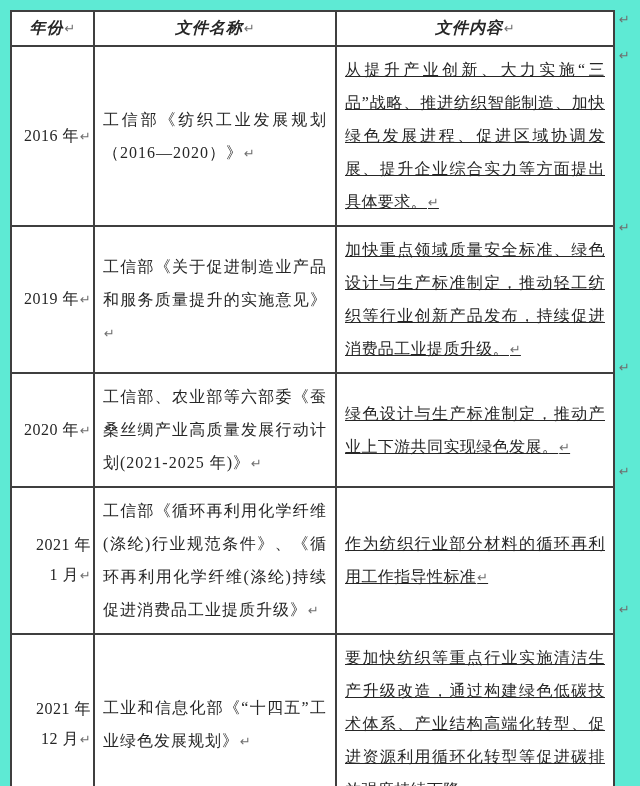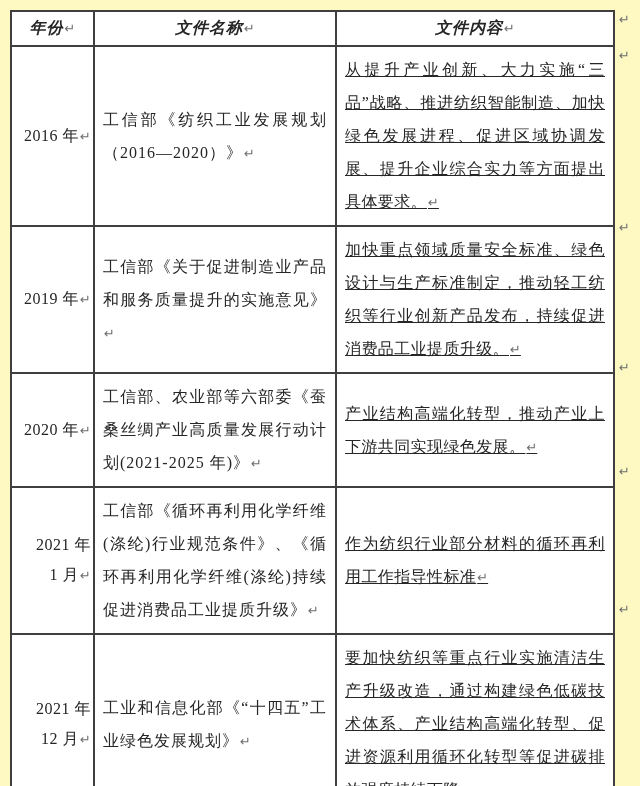--- a/index.html
+++ b/index.html
@@ -5,21 +5,21 @@
   html, body {
     margin: 0;
     padding: 0;
     background: #ffffff;
     font-family: "Liberation Serif", "DejaVu Serif", serif;
   }
   .page {
     position: relative;
     width: 640px;
     height: 786px;
-    background: #fef9c3;
+    background: #5eead4;
     overflow: hidden;
   }
   table.doc-table {
     position: absolute;
     left: 10px;
     top: 10px;
     width: 603px;
     border-collapse: collapse;
     table-layout: fixed;
     background: #ffffff;
@@ -136,21 +136,21 @@
     </tr>
 
     <tr class="r3">
       <td class="year-cell">
         <div><span>2020 年</span><span class="mark">↵</span></div>
       </td>
       <td class="name-cell">
         <span>工信部、农业部等六部委《蚕桑丝绸产业高质量发展行动计划(2021-2025 年)》</span><span class="mark">↵</span>
       </td>
       <td class="content-cell">
-        <span>产业结构高端化转型，推动产业上下游共同实现绿色发展。</span><span class="mark">↵</span>
+        <span>绿色设计与生产标准制定，推动产业上下游共同实现绿色发展。</span><span class="mark">↵</span>
       </td>
     </tr>
 
     <tr class="r4">
       <td class="year-cell">
         <div>2021 年</div>
         <div><span>1 月</span><span class="mark">↵</span></div>
       </td>
       <td class="name-cell">
         <span>工信部《循环再利用化学纤维(涤纶)行业规范条件》、《循环再利用化学纤维(涤纶)持续促进消费品工业提质升级》</span><span class="mark">↵</span>

